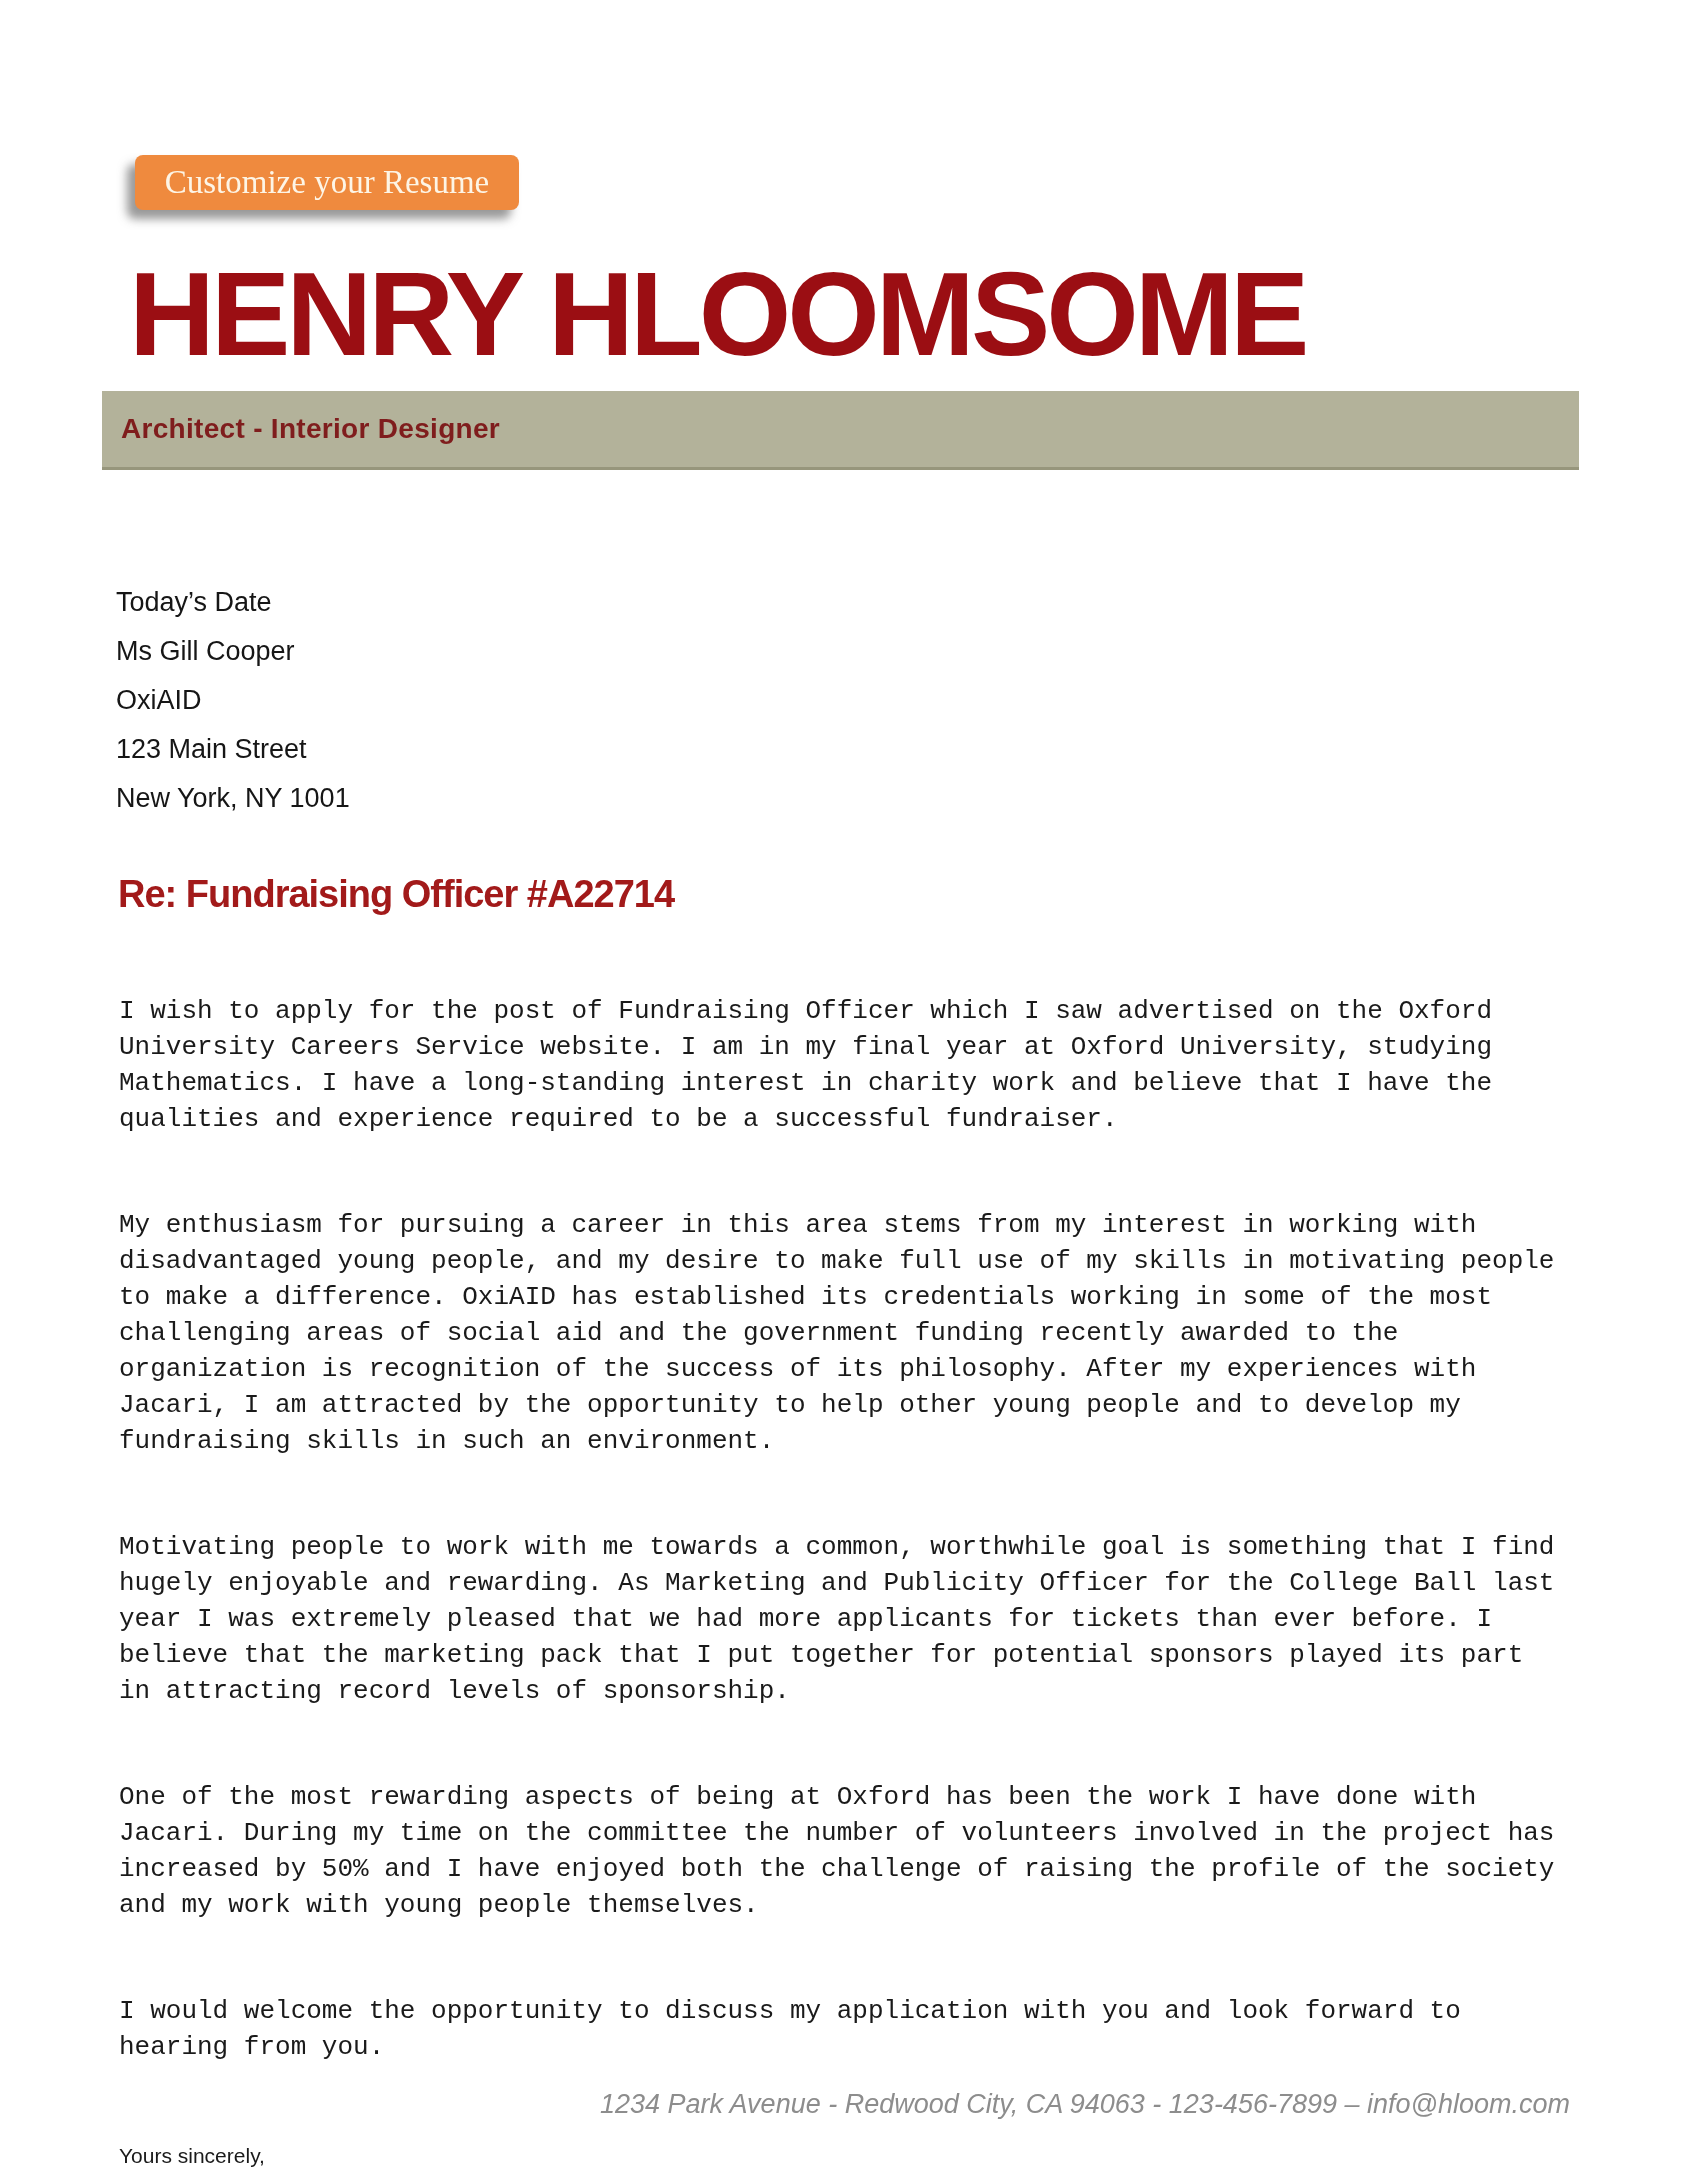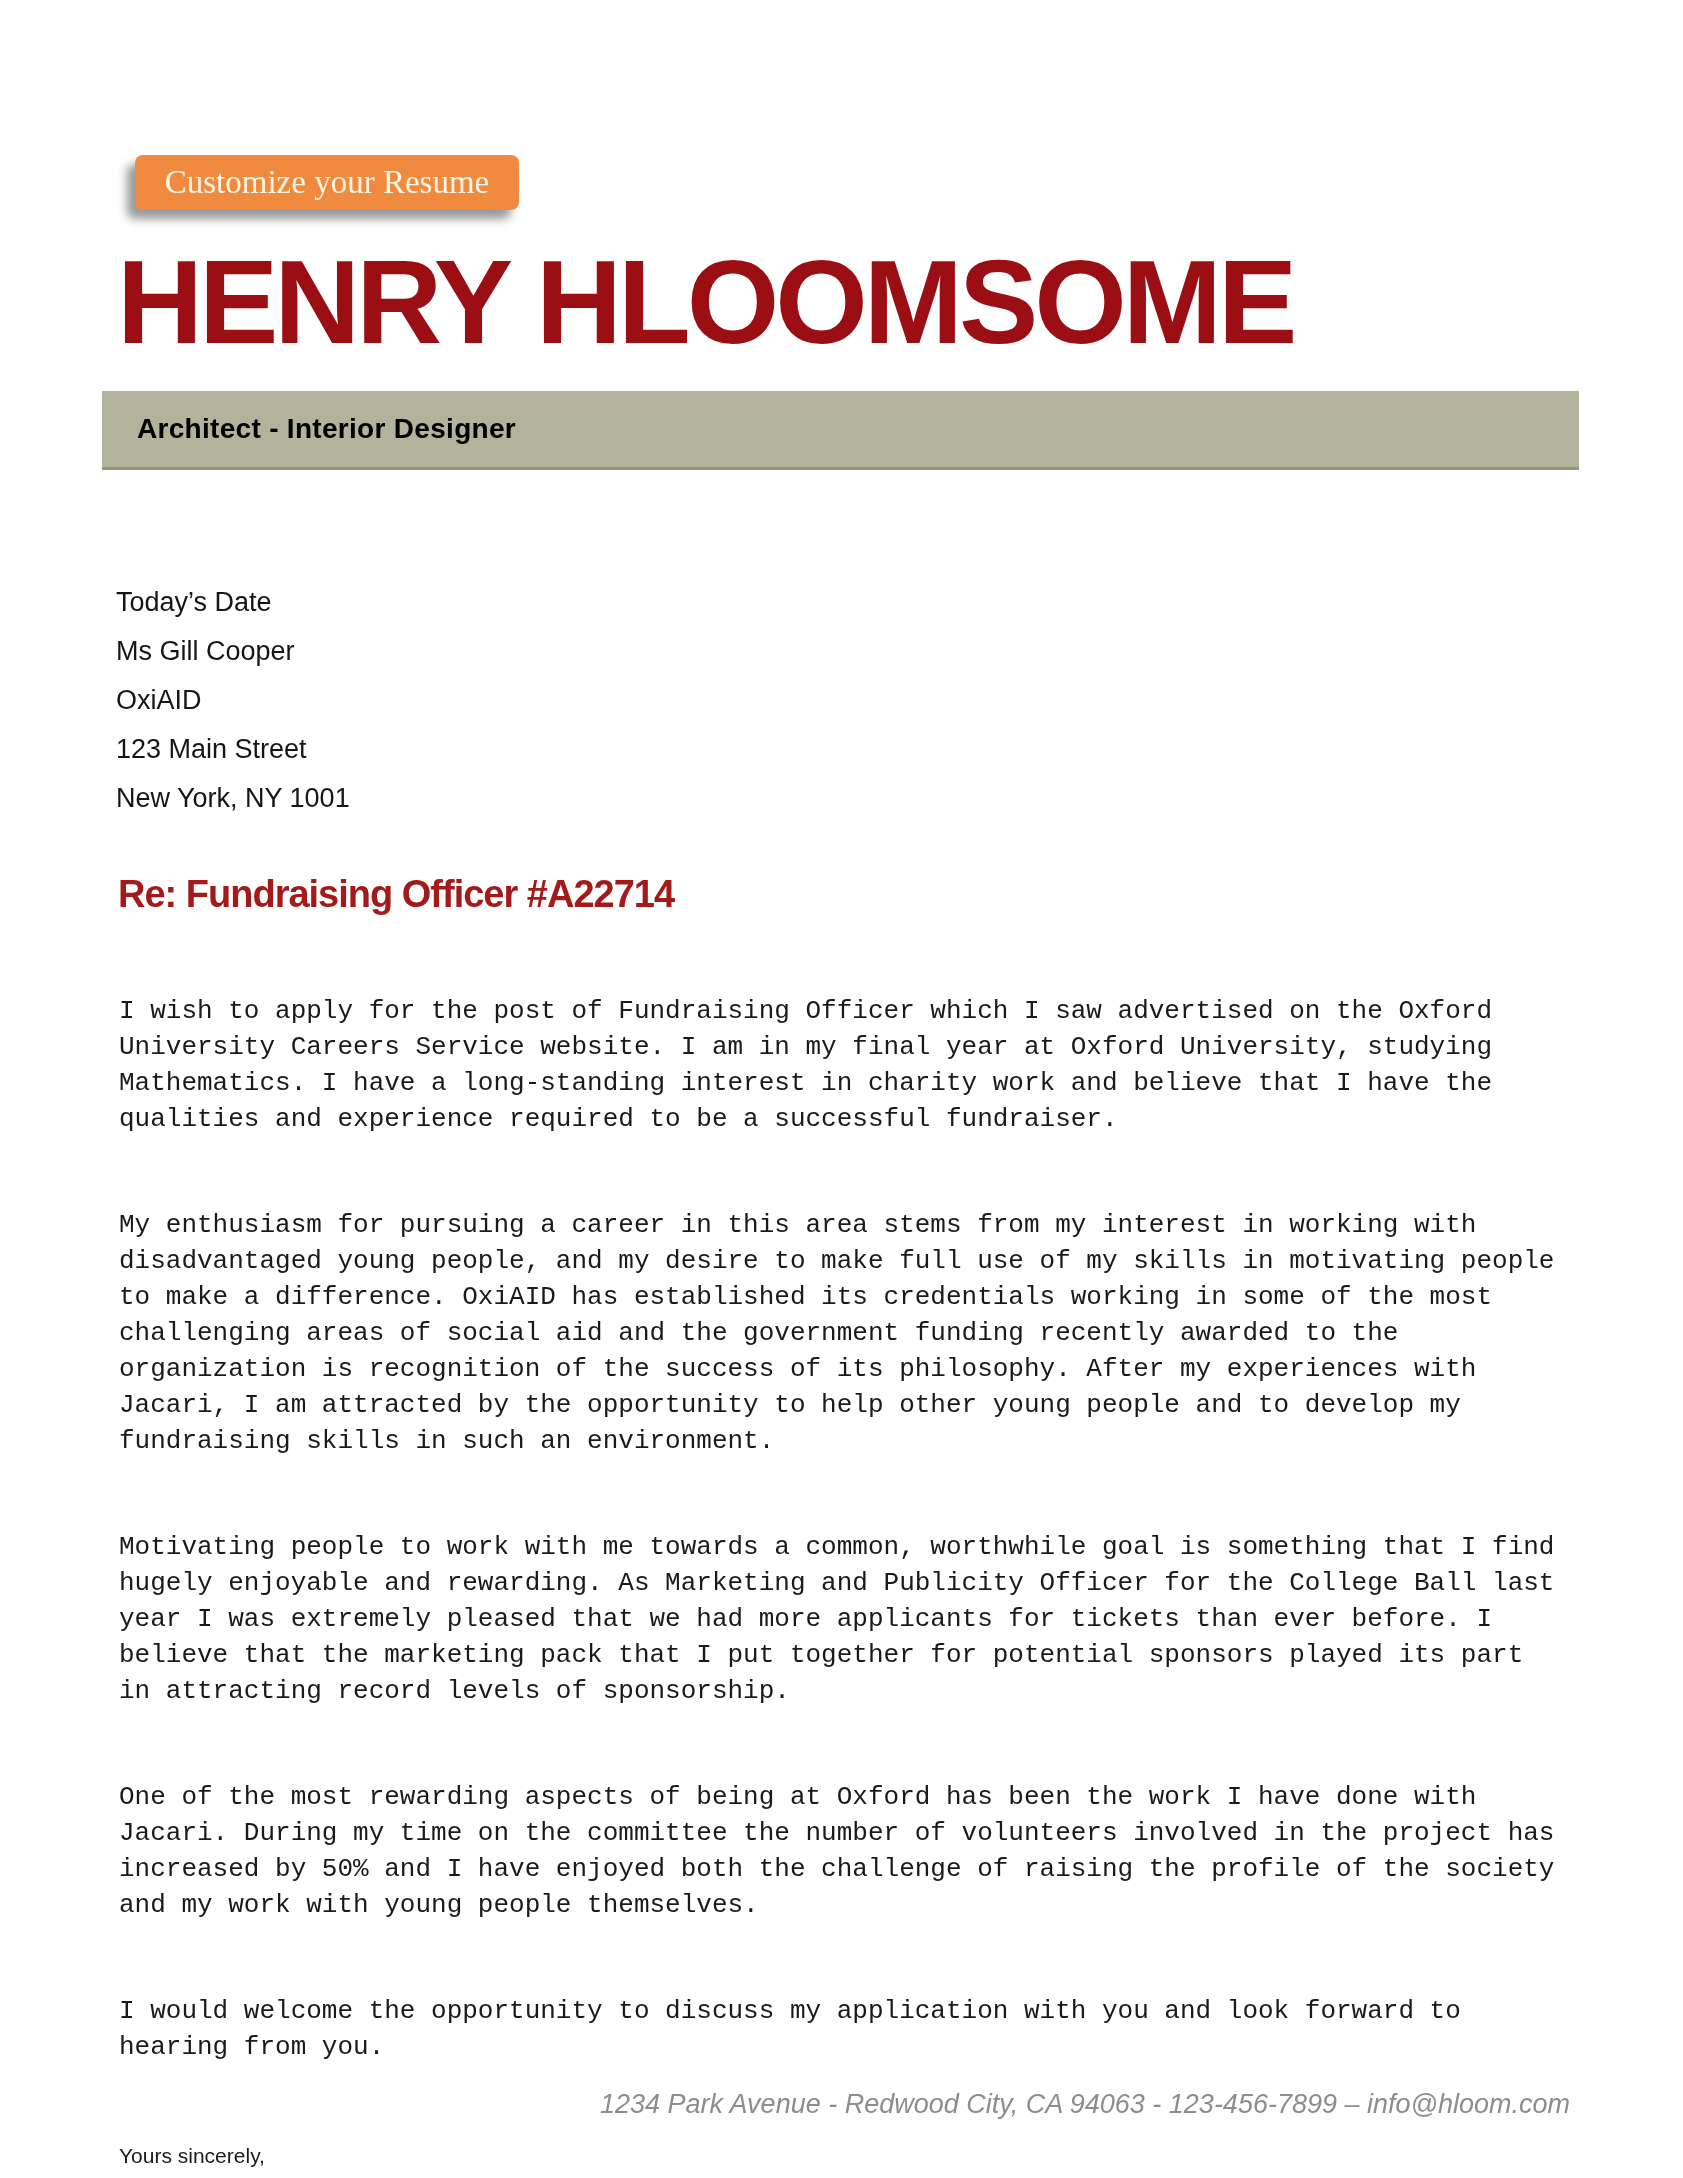--- a/index.html
+++ b/index.html
@@ -33,43 +33,43 @@
     font-size: 33px;
     border-radius: 8px;
     text-decoration: none;
     box-shadow: -8px 9px 10px rgba(70, 70, 70, 0.55);
     cursor: pointer;
   }
   .name-heading {
     position: absolute;
     left: 113px;
     top: 238px;
-    margin: 4px;
+    margin: 16px;
     font-size: 119px;
     line-height: 119px;
     font-weight: bold;
     letter-spacing: -4px;
     color: var(--title-red, #9B0E13);
     white-space: nowrap;
   }
   .role-bar {
     position: absolute;
     left: 102px;
     top: 391px;
     width: 1477px;
     height: 76px;
     background: var(--bar-olive, #B3B29A);
     border-bottom: 3px solid var(--bar-border, #97967C);
     display: flex;
     align-items: center;
     box-sizing: content-box;
   }
   .role-bar .role-label {
-    padding-left: 35px;
-    color: #000000;
+    padding-left: 19px;
+    color: #7f1d1d;
     font-size: 28px;
     font-weight: bold;
     letter-spacing: 0.3px;
   }
   .recipient-block {
     position: absolute;
     left: 116px;
     top: 578px;
     font-size: 27px;
     line-height: 49px;

